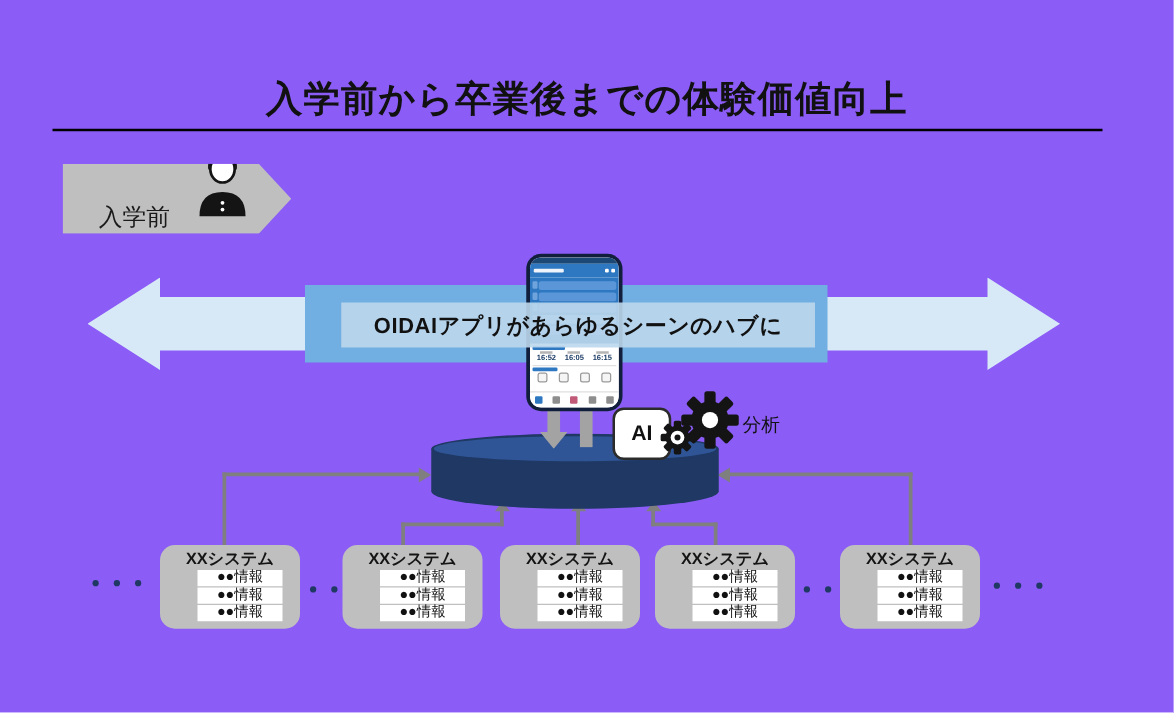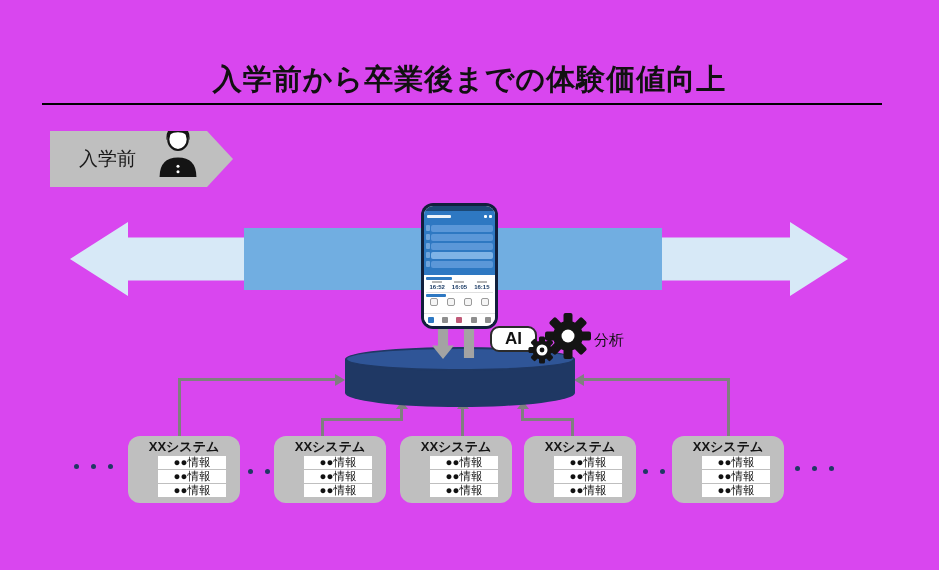--- a/index.html
+++ b/index.html
@@ -1,29 +1,29 @@
 <!DOCTYPE html>
 <html><head>
 <meta charset="utf-8">
 <style>
   html,body{margin:0;padding:0;background:#fff;}
-  #canvas{position:relative;width:939px;height:570px;background:#d946ef;overflow:hidden;
+  #canvas{position:relative;width:939px;height:570px;background:#8b5cf6;overflow:hidden;
           font-family:"Liberation Sans","DejaVu Sans",sans-serif;color:#111;}
   .abs{position:absolute;}
 
   
   .title{left:0;right:0;top:60px;text-align:center;font-size:29px;font-weight:bold;letter-spacing:1px;}
   .title-rule{left:42px;top:103px;width:840px;height:2px;background:#000;}
 
   
   .chev{top:131px;height:56px;background:#BFBFBF;display:flex;align-items:center;justify-content:center;
         clip-path:polygon(0 0,calc(100% - 26px) 0,100% 50%,calc(100% - 26px) 100%,0 100%);}
   .chev .lbl{font-size:19px;color:#1a1a1a;white-space:nowrap;}
   .phase-icon{position:relative;top:-7px;flex:0 0 auto;}
-  .g16{gap:16px;} .g44{gap:44px;} .g14{gap:14px;}
+  .g16{gap:16px;align-items:flex-end;} .g44{gap:44px;} .g14{gap:14px;}
 
   
   .bigarrow{left:70px;top:222px;width:778px;height:74px;background:#D7E9F7;
     clip-path:polygon(0 50%,58px 0,58px 21%,calc(100% - 58px) 21%,calc(100% - 58px) 0,100% 50%,calc(100% - 58px) 100%,calc(100% - 58px) 79%,58px 79%,58px 100%);z-index:0;}
   .midrect{left:244px;top:228px;width:418px;height:62px;background:#71AEE1;z-index:1;}
   .band{left:273px;top:242px;width:379px;height:36px;background:rgba(188,215,236,0.9);z-index:4;
         display:flex;align-items:center;justify-content:center;font-size:17.5px;font-weight:bold;letter-spacing:.5px;}
 
   
   .phone{left:421px;top:203px;width:77px;height:126px;background:#111f3c;border-radius:12px;padding:3px;
@@ -44,21 +44,21 @@
   .p-times .col{display:flex;flex-direction:column;align-items:center;}
   .p-cap{width:10px;height:2px;background:#b5b5b5;margin-bottom:1px;}
   .p-time{font-size:6px;line-height:7px;font-weight:bold;color:#1c3c66;}
   .p-div{height:1px;background:#e0e0e0;margin:1px 0;}
   .p-apps{display:flex;justify-content:space-around;margin-top:1px;}
   .p-app{width:8px;height:8px;border:1px solid #9a9a9a;border-radius:2px;background:#f5f5f5;box-sizing:border-box;}
   .p-nav{height:12px;background:#fff;border-top:1px solid #e0e0e0;display:flex;align-items:center;justify-content:space-around;}
   .p-nav i{width:6px;height:6px;border-radius:1px;}
 
   
-  .ai-box{left:490px;top:326px;width:47px;height:26px;background:#fff;border:2.5px solid #2b2b2b;border-radius:9px;
+  .ai-box{left:490px;top:326px;width:47px;height:42px;background:#fff;border:2.5px solid #2b2b2b;border-radius:9px;
           display:flex;align-items:center;justify-content:center;font-size:17px;font-weight:bold;z-index:5;box-sizing:border-box;}
   .gear-lg{left:544px;top:312px;z-index:5;}
   .gear-sm{left:528px;top:336px;z-index:6;}
   .analysis-lbl{left:594px;top:331px;font-size:15px;z-index:5;}
 
   
   .db-body{left:345px;top:359px;width:230px;height:48px;background:#1F3864;border-radius:0 0 115px 115px / 0 0 14px 14px;z-index:1;}
   .db-top{left:345px;top:347px;width:230px;height:24px;background:#2F5597;border:2px solid #1F3864;border-radius:50%;box-sizing:border-box;z-index:1;}
   .db-label{left:345px;top:370px;width:230px;text-align:center;color:#fff;font-size:19px;font-weight:bold;z-index:2;letter-spacing:1px;}
 
@@ -171,20 +171,23 @@
       <div class="p-nav">
         <i style="background:#2E78C2;"></i>
         <i style="background:#8e8e8e;"></i>
         <i style="background:#c05a78;"></i>
         <i style="background:#8e8e8e;"></i>
         <i style="background:#8e8e8e;"></i>
       </div>
     </div>
   </div>
 
+  <div class="abs band">
+    <span>OIDAIアプリがあらゆるシーンのハブに</span>
+  </div>
 
   <div class="abs fat fat-down"></div>
   <div class="abs fat fat-up"></div>
 
   <div class="abs ai-box">
     <span>AI</span>
   </div>
   <div class="abs gear-lg">
     <svg width="48" height="48" viewBox="-24 -24 48 48">
       <g fill="#141414">

